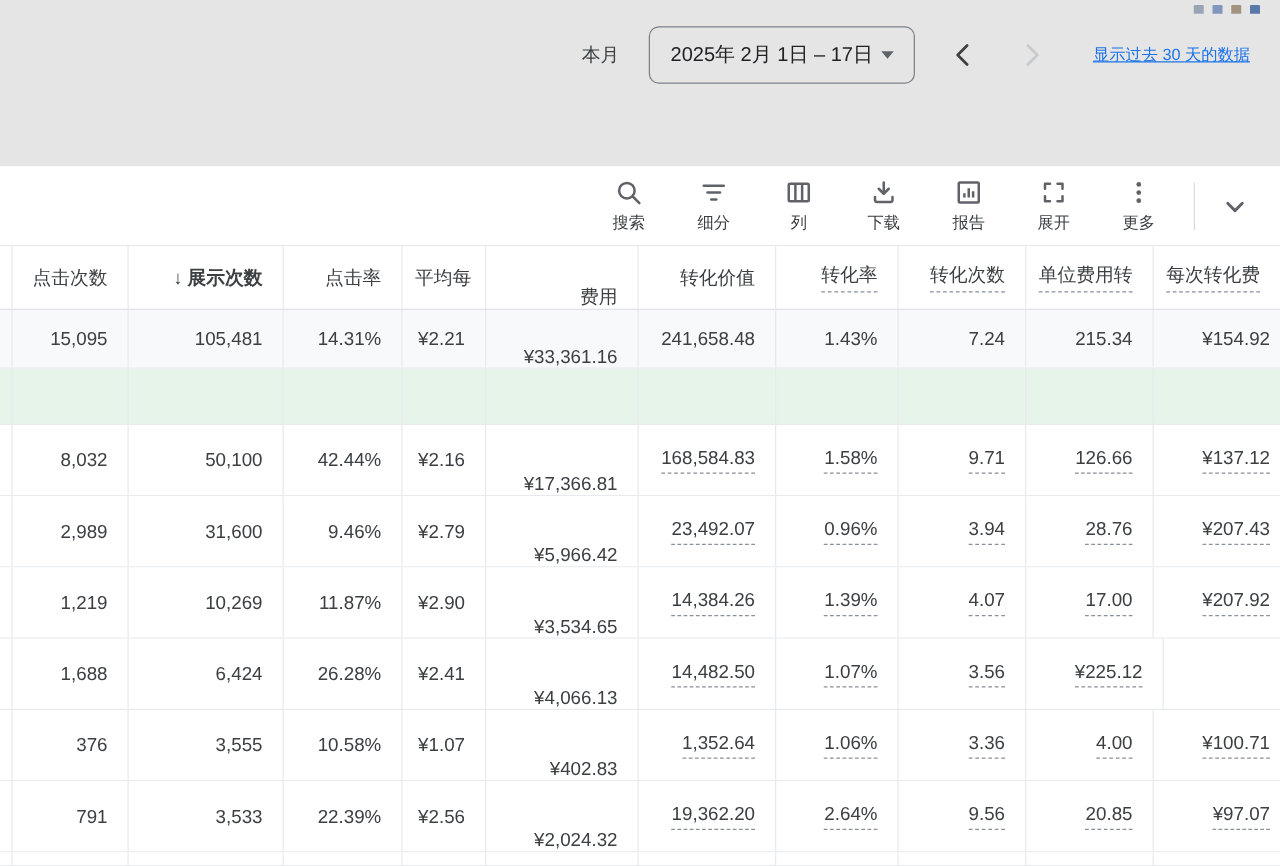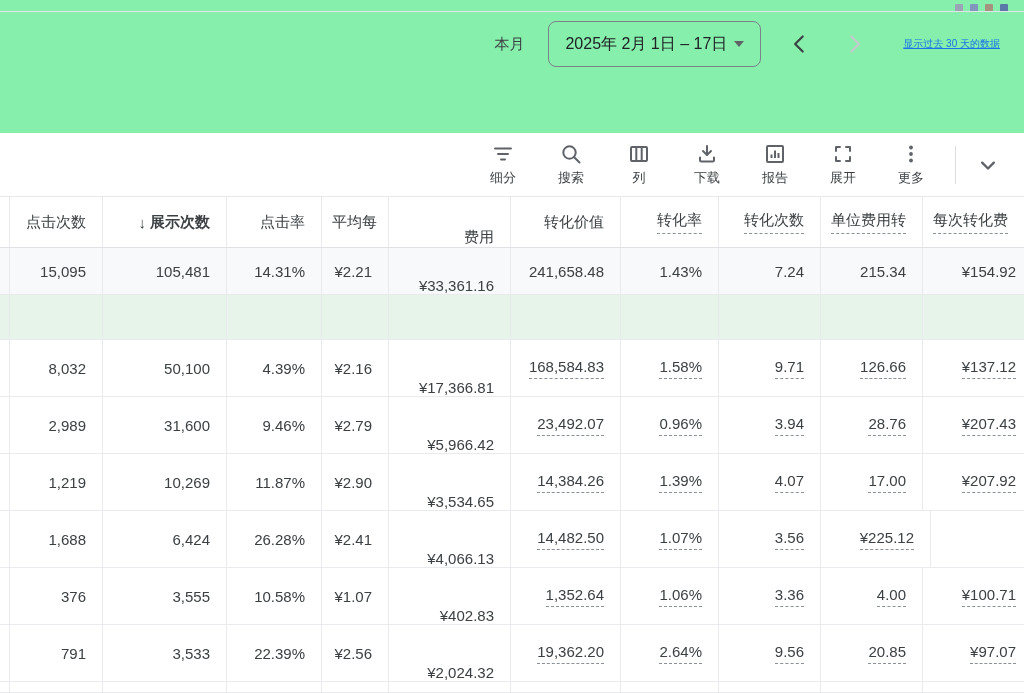--- a/index.html
+++ b/index.html
@@ -2,38 +2,38 @@
 <html><head>
 <meta charset="utf-8">
 <style>
   html,body{margin:0;padding:0;}
   body{
     width:1024px;height:693px;overflow:hidden;position:relative;
     font-family:"Liberation Sans","DejaVu Sans",sans-serif;
     background:#ffffff;color:#3c4043;
   }
   
-  .top-section{height:133px;background:#86efac;position:relative;}
+  .top-section{height:133px;background:#e5e5e5;position:relative;}
   .top-strip{height:11px;border-bottom:1px solid #e3e5e8;position:relative;overflow:hidden;}
   .top-fragment{position:absolute;right:16px;top:4px;display:flex;gap:7px;}
   .top-fragment i{display:block;width:8px;height:9px;border-radius:1px;}
   .top-fragment i:nth-child(1){background:#9aa4b5;}
   .top-fragment i:nth-child(2){background:#8096bd;}
   .top-fragment i:nth-child(3){background:#a3937f;}
   .top-fragment i:nth-child(4){background:#5b79a8;}
   .date-row{position:absolute;top:21px;right:24px;height:46px;display:flex;align-items:center;}
   .preset-label{font-size:15px;color:#3c4043;margin-right:24px;}
   .date-select{height:46px;border:1px solid #7d818a;border-radius:8px;display:flex;align-items:center;
     padding:0 16px;box-sizing:border-box;cursor:pointer;background:transparent;}
   .date-select .value{font-size:16px;color:#202124;margin-right:7px;white-space:nowrap;}
   .caret-down{width:0;height:0;border-left:5px solid transparent;border-right:5px solid transparent;
     border-top:6px solid #5f6368;}
   .nav-btn{width:26px;height:26px;margin-left:26px;background:none;border:none;padding:0;cursor:pointer;}
   .nav-btn.next{margin-left:28px;}
-  .show-link{margin-left:36px;font-size:10px;color:#1a73e8;text-decoration:underline;cursor:pointer;white-space:nowrap;}
+  .show-link{margin-left:36px;font-size:13px;color:#1a73e8;text-decoration:underline;cursor:pointer;white-space:nowrap;}
   
   .toolbar{height:64px;box-sizing:border-box;border-bottom:1px solid #e6e8ea;background:#fff;
     display:flex;align-items:center;justify-content:flex-end;padding-right:12px;}
   .tb-item{width:68px;display:flex;flex-direction:column;align-items:center;gap:3px;cursor:pointer;}
   .tb-item svg{display:block;}
   .tb-label{font-size:13px;color:#3c4043;white-space:nowrap;}
   .tb-divider{width:1px;height:38px;background:#dadce0;margin:0 18px 0 10px;}
   .tb-chevron{width:28px;height:28px;margin-right:10px;cursor:pointer;background:none;border:none;padding:0;}
   
   .ttable{width:1033px;}
@@ -85,35 +85,35 @@
         </svg>
     </button>
     <a class="show-link">显示过去 30 天的数据</a>
   </div>
 </div>
 
 <div class="toolbar">
   <div class="tb-item">
     <span>
       <svg width="24" height="24" viewBox="0 0 24 24" fill="none" stroke="#5f6368" stroke-width="2" stroke-linecap="round">
+          <circle cx="10.5" cy="10.5" r="6.2"></circle>
+          <line x1="15.2" y1="15.2" x2="20.5" y2="20.5"></line>
+        </svg>
+    </span>
+    <span class="tb-label">搜索</span>
+  </div>
+  <div class="tb-item">
+    <span>
+      <svg width="24" height="24" viewBox="0 0 24 24" fill="none" stroke="#5f6368" stroke-width="2" stroke-linecap="round">
           <line x1="4" y1="6.5" x2="20" y2="6.5"></line>
           <line x1="7" y1="12" x2="17" y2="12"></line>
           <line x1="10" y1="17.5" x2="14" y2="17.5"></line>
         </svg>
     </span>
     <span class="tb-label">细分</span>
-  </div>
-  <div class="tb-item">
-    <span>
-      <svg width="24" height="24" viewBox="0 0 24 24" fill="none" stroke="#5f6368" stroke-width="2" stroke-linecap="round">
-          <circle cx="10.5" cy="10.5" r="6.2"></circle>
-          <line x1="15.2" y1="15.2" x2="20.5" y2="20.5"></line>
-        </svg>
-    </span>
-    <span class="tb-label">搜索</span>
   </div>
   <div class="tb-item">
     <span>
       <svg width="24" height="24" viewBox="0 0 24 24" fill="none" stroke="#5f6368" stroke-width="2">
           <rect x="4" y="5" width="16" height="14" rx="1"></rect>
           <line x1="9.3" y1="5" x2="9.3" y2="19"></line>
           <line x1="14.7" y1="5" x2="14.7" y2="19"></line>
         </svg>
     </span>
     <span class="tb-label">列</span>
@@ -227,21 +227,21 @@
         <div class="cell c6"></div>
         <div class="cell c7"></div>
         <div class="cell c8"></div>
         <div class="cell c9"></div>
         <div class="cell c10"></div>
       </div>
       <div class="trow data-row">
         <div class="cell c0"></div>
         <div class="cell c1">8,032</div>
         <div class="cell c2">50,100</div>
-        <div class="cell c3">4.39%</div>
+        <div class="cell c3">42.44%</div>
         <div class="cell c4">¥2.16</div>
         <div class="cell c5">¥17,366.81</div>
         <div class="cell c6">
           <span class="dashed">168,584.83</span>
         </div>
         <div class="cell c7">
           <span class="dashed">1.58%</span>
         </div>
         <div class="cell c8">
           <span class="dashed">9.71</span>

